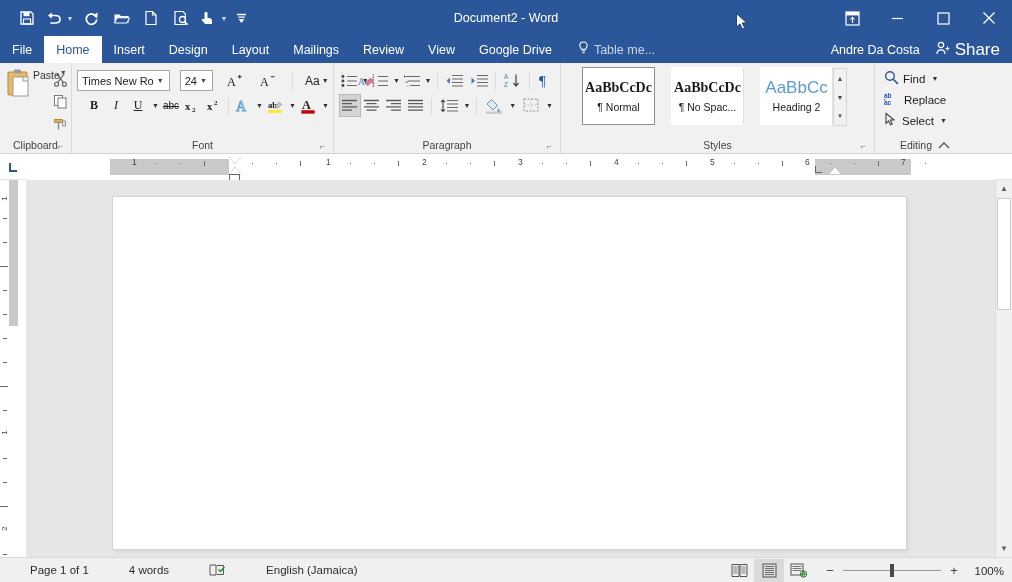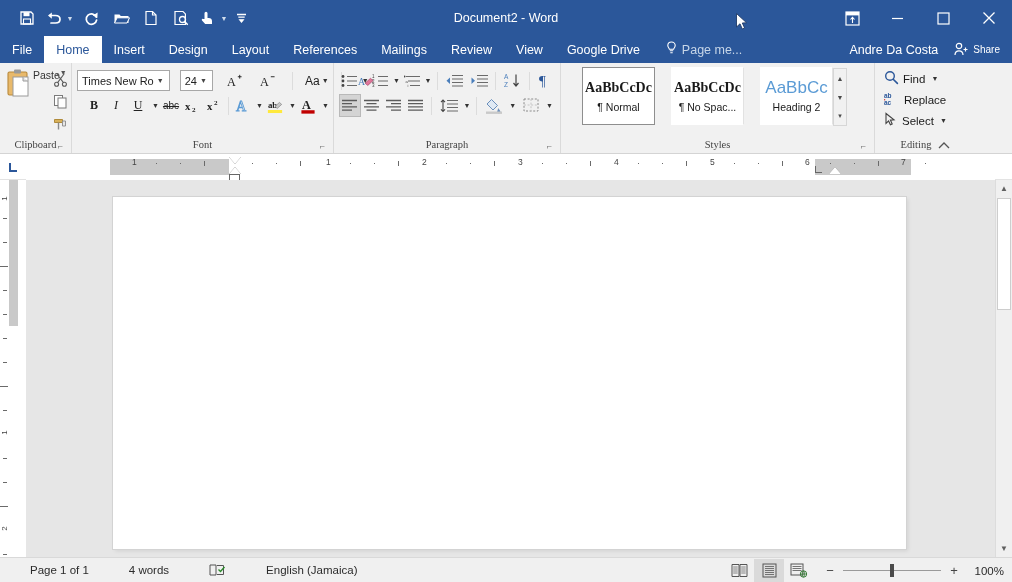--- a/index.html
+++ b/index.html
@@ -89,21 +89,21 @@
   .tab-right {
     position: absolute; right: 0; top: 0; height: 27px;
     display: flex; align-items: center;
   }
   .user-name {
     color: #ffffff; font-size: 12.5px; padding: 0 8px;
     white-space: nowrap;
   }
   .share-btn {
     display: flex; align-items: center; gap: 4px;
-    color: #ffffff; font-size: 10px;
+    color: #ffffff; font-size: 17px;
     padding: 0 12px 0 8px; height: 27px;
   }
 
   
   .ribbon {
     height: 91px;
     background: #f1f1f1;
     border-bottom: 1px solid #d4d4d4;
     display: flex;
     position: relative;
@@ -113,21 +113,20 @@
     position: relative;
     display: flex; flex-direction: column;
     border-right: 1px solid #dadada;
     padding: 3px 0 0 0;
   }
   .grp-body { flex: 1; display: flex; padding: 0 5px; }
   .grp-label {
     height: 16px; line-height: 16px;
     text-align: center; font-size: 10.5px; color: #444;
     position: relative;
-    font-family: Liberation Serif, serif;
   }
   .dialog-launcher {
     position: absolute; right: 5px; bottom: 1px;
     width: 11px; height: 11px; color: #777; font-size: 9px;
     line-height: 11px; text-align: center;
   }
 
   
   .g-clipboard { width: 72px; }
   .clip-inner { display: flex; width: 100%; }
@@ -464,33 +463,32 @@
       </div>
     </div>
   </div>
 
   <div class="tabbar">
     <div class="tab file">File</div>
     <div class="tab active">Home</div>
     <div class="tab">Insert</div>
     <div class="tab">Design</div>
     <div class="tab">Layout</div>
-    <div class="tab">References</div>
     <div class="tab">Mailings</div>
     <div class="tab">Review</div>
     <div class="tab">View</div>
     <div class="tab">Google Drive</div>
     <div class="tellme">
       <span class="bulb">
         <svg width="11" height="14" viewBox="0 0 11 14">
             <path d="M5.5 1C3.3 1 1.8 2.6 1.8 4.6c0 1.6 1.2 2.5 1.6 3.6h4.2c.4-1.1 1.6-2 1.6-3.6C9.2 2.6 7.7 1 5.5 1z" fill="none" stroke="#fff" stroke-width="1.1"></path>
             <path d="M3.8 9.8h3.4M4.3 11.8h2.4" stroke="#fff" stroke-width="1.1"></path>
           </svg>
       </span>
-      <span>Page me...</span>
+      <span>Table me...</span>
     </div>
     <div class="tab-right">
       <div class="user-name">Andre Da Costa</div>
       <div class="share-btn">
         <span>
           <svg width="15" height="14" viewBox="0 0 15 14">
               <circle cx="5" cy="4" r="2.7" fill="none" stroke="#fff" stroke-width="1.2"></circle>
               <path d="M1 13c0-2.6 1.8-4.2 4-4.2s4 1.6 4 4.2" fill="none" stroke="#fff" stroke-width="1.2"></path>
               <path d="M11.5 5.5v4M9.5 7.5h4" stroke="#fff" stroke-width="1.2"></path>
             </svg>

